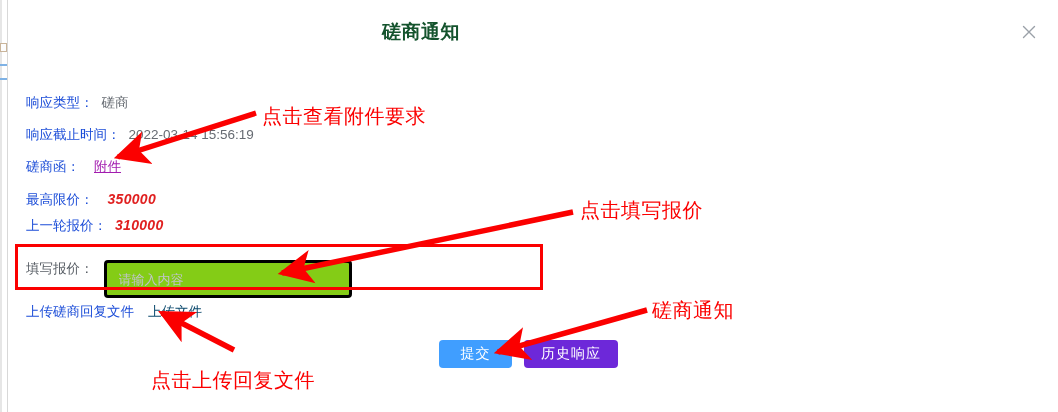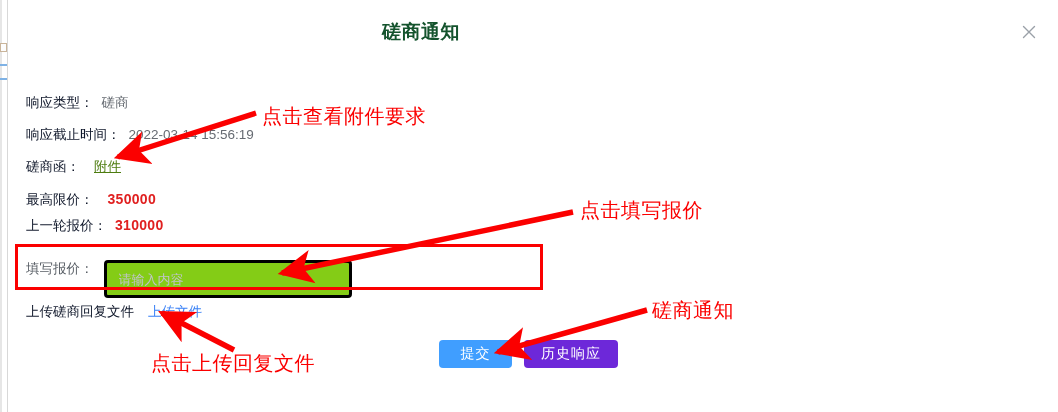--- a/index.html
+++ b/index.html
@@ -80,36 +80,37 @@
     height: 412px;
   }
   .row {
     position: absolute;
     left: 26px;
     font-size: 13.5px;
     color: #555a60;
     white-space: nowrap;
     line-height: 18px;
   }
-  .row .label { color: #0f172a; }
+  .row .label { color: #1d4ed8; }
   .row .value { color: #666b72; }
   .row .value-strong {
     color: #e02020;
     font-weight: bold;
     font-size: 14px;
     letter-spacing: 0.3px;
+    font-style: italic;
   }
   .link {
-    color: #4d7c0f;
+    color: #a21caf;
     text-decoration: underline;
     cursor: pointer;
     font-size: 13.5px;
   }
   .link-plain {
-    color: #3b82f6;
+    color: #0c4a6e;
     text-decoration: none;
     cursor: pointer;
     font-size: 13.5px;
   }
   #row-type   { top: 94px; }
   #row-dead   { top: 126px; }
   #row-letter { top: 158px; }
   #row-max    { top: 190px; }
   #row-last   { top: 216px; }
   #row-upload { top: 303px; }
@@ -184,21 +185,21 @@
   .anno {
     position: absolute;
     color: #fb0000;
     font-size: 20px;
     white-space: nowrap;
     letter-spacing: 0.5px;
   }
   #anno-attach { left: 262px; top: 103px; }
   #anno-quote  { left: 580px; top: 197px; }
   #anno-submit { left: 652px; top: 297px; }
-  #anno-upload { left: 151px; top: 350px; }
+  #anno-upload { left: 151px; top: 367px; }
 
   
   .arrows {
     position: absolute;
     left: 0; top: 0;
     width: 1058px;
     height: 412px;
     pointer-events: none;
   }
 </style>

